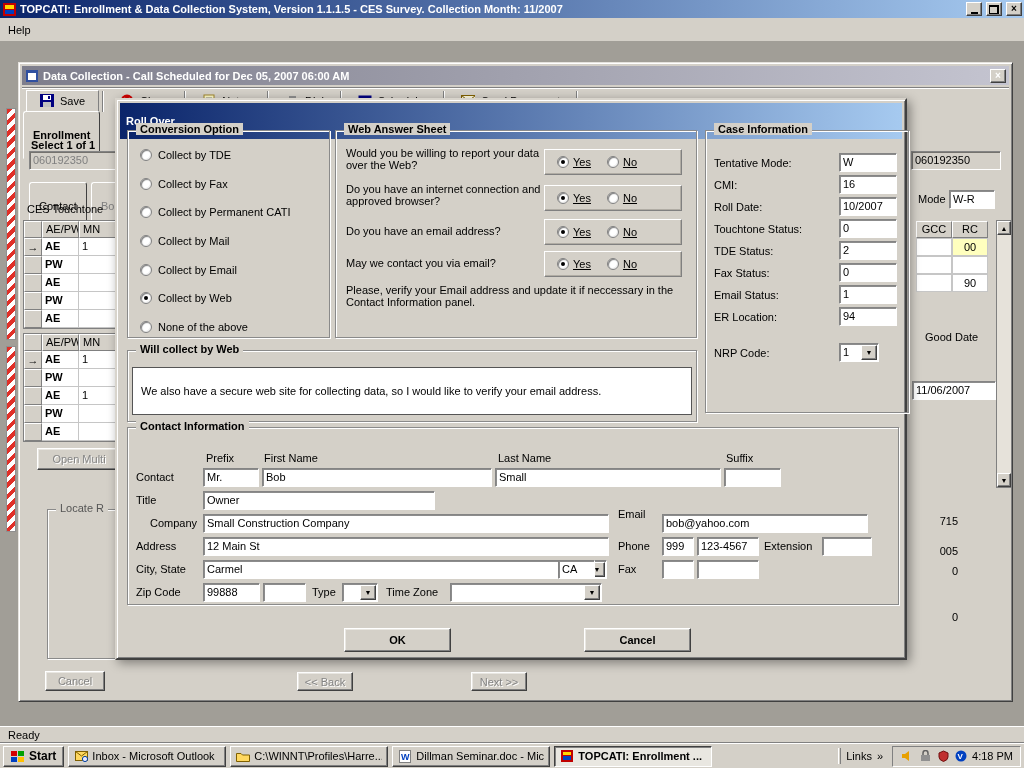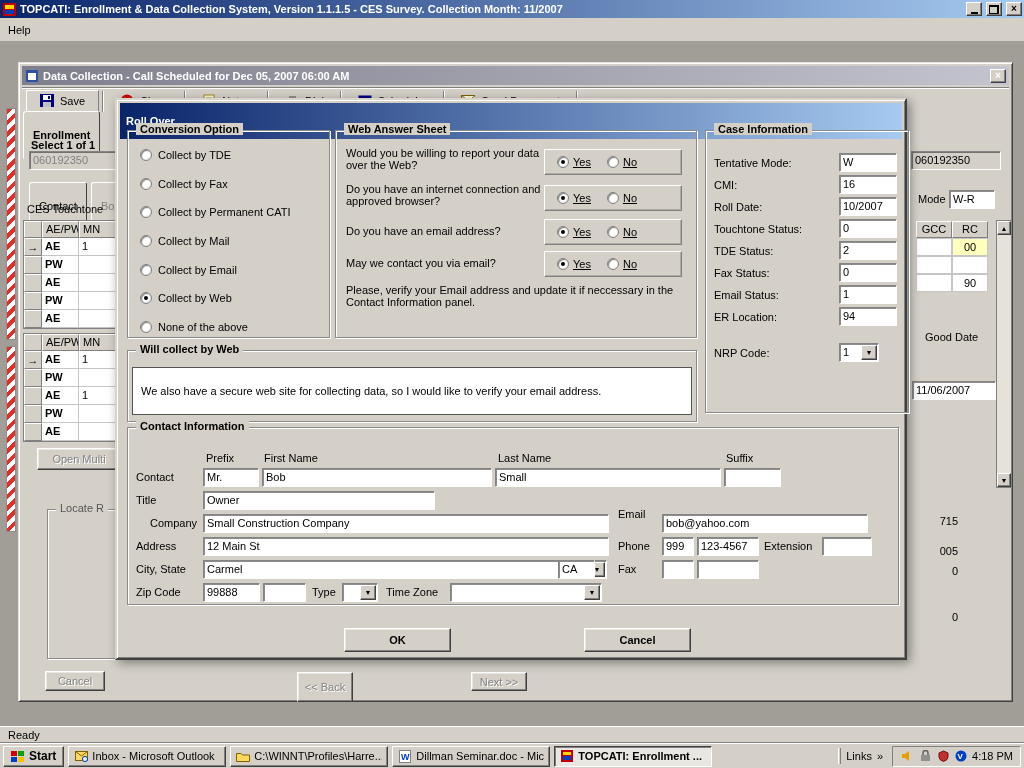--- a/index.html
+++ b/index.html
@@ -300,21 +300,21 @@
     <div class="numlbl" style="left:893px;top:502px;">0</div>
     <div class="numlbl" style="left:893px;top:548px;">0</div>
 
     <div class="vscroll" style="left:977px;top:157px;height:268px;">
       <span class="sb-btn" style="top:0;">▲</span>
       <span class="sb-track"></span>
       <span class="sb-btn" style="bottom:0;">▼</span>
     </div>
 
     <div class="btn dis" style="left:26px;top:608px;width:60px;height:20px;">Cancel</div>
-    <div class="btn dis" style="left:278px;top:609px;width:56px;height:30px;">&lt;&lt; Back</div>
+    <div class="btn dis" style="left:278px;top:609px;width:56px;height:19px;">&lt;&lt; Back</div>
     <div class="btn dis" style="left:452px;top:609px;width:56px;height:19px;">Next &gt;&gt;</div>
   </div>
 
   <div class="dialog">
     <div class="dlg-title">
       <span>Roll Over</span>
     </div>
 
     <div class="group" style="left:10px;top:30px;width:203px;height:208px;">
       <span class="group-label">Conversion Option</span>

